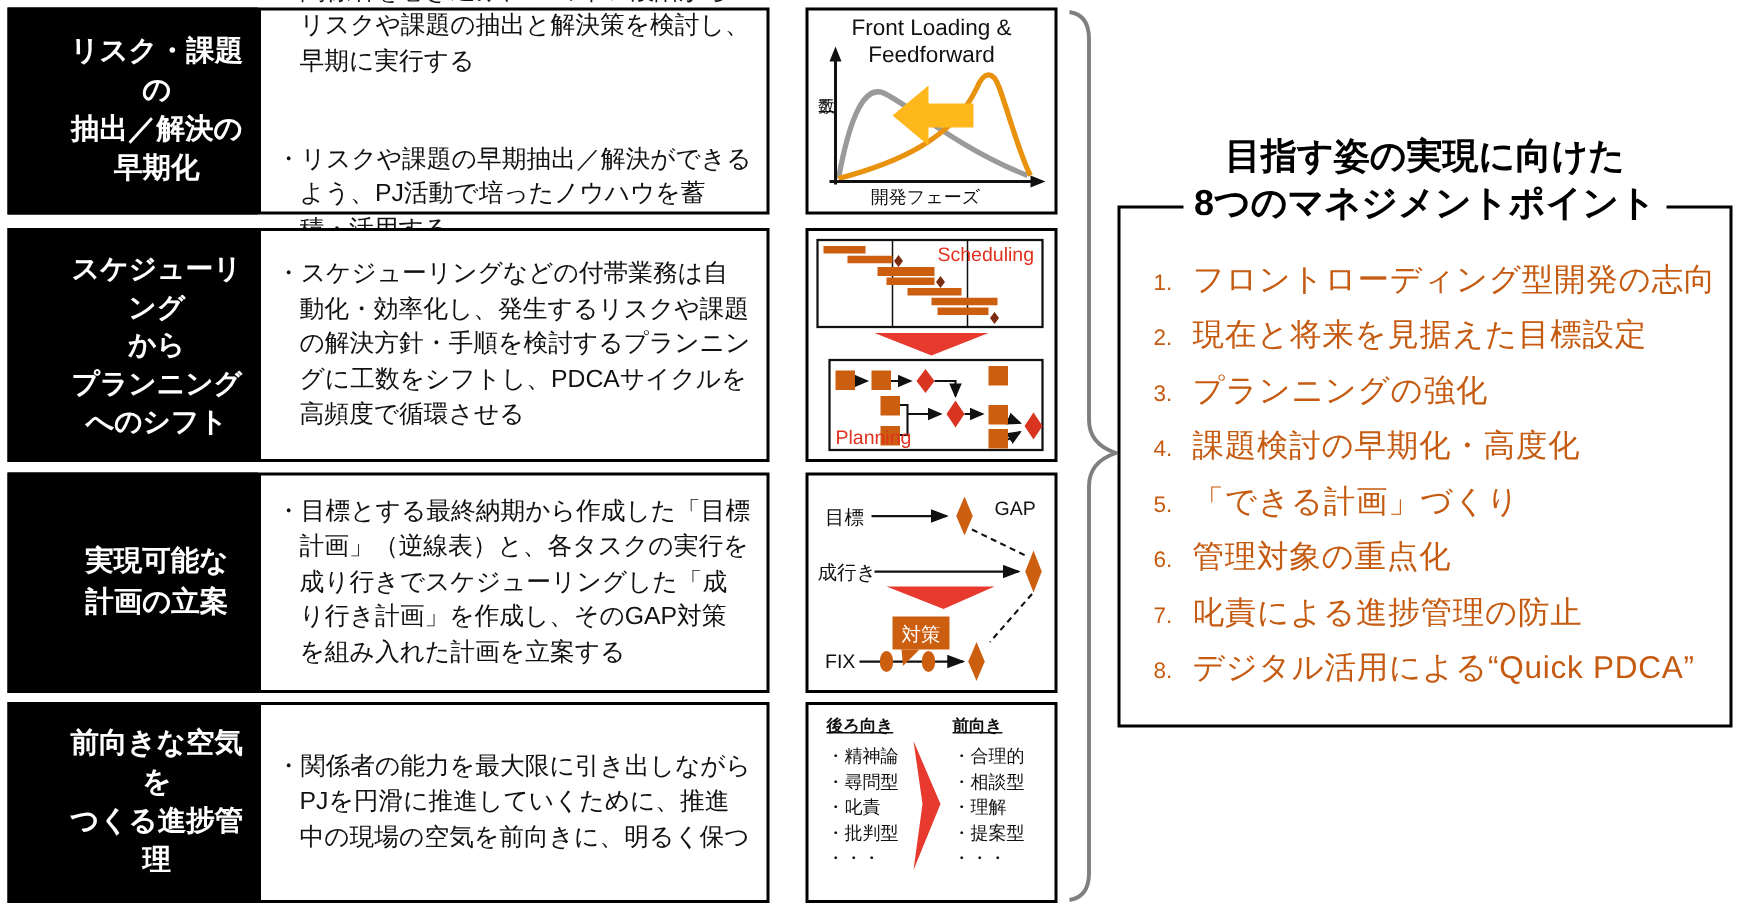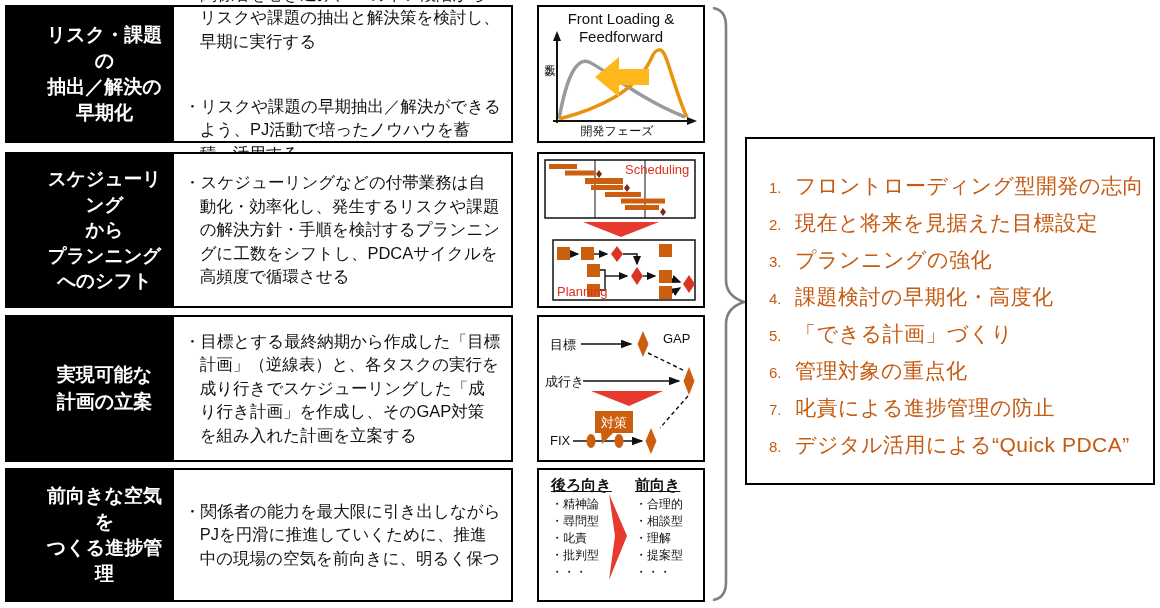--- a/index.html
+++ b/index.html
@@ -25,21 +25,21 @@
               font-size:15px; line-height:1.2; white-space:pre-line; }
   .c1-ylab  { position:absolute; left:3px; top:50px; writing-mode:vertical-rl; font-size:11px; color:#111; }
   .c1-xlab  { position:absolute; left:0; right:8px; bottom:1px; text-align:center; font-size:12px; color:#111; }
 
   .red-label { position:absolute; color:#E0301E; font-size:13px; }
   .c3-lab { position:absolute; color:#111; font-size:13px; }
   .c3-taisaku { position:absolute; left:56px; top:95px; width:38px; height:21px; color:#fff;
                 font-size:13px; text-align:center; line-height:21px; }
 
   .c4-col { position:absolute; top:6px; font-size:12px; line-height:17px; color:#111; }
-  .c4-head { font-weight:bold; text-decoration:underline; font-size:15px; margin-bottom:3px; }
+  .c4-head { font-weight:bold; text-decoration:underline; font-size:11px; margin-bottom:3px; }
 
   
   .panel { position:absolute; left:745px; top:137px; width:410px; height:348px;
            border:2px solid #000; background:#fff; }
   .panel-title { position:absolute; left:745px; top:90px; width:410px; text-align:center;
                  font-size:24px; font-weight:bold; line-height:1.28; color:#000; z-index:2; }
   .panel-title .l2 { display:inline-block; background:#fff; padding:0 7px; }
   .points { padding:33px 6px 0 22px; }
   .point { display:flex; align-items:baseline; height:37px; color:#C55A11; }
   .pt-num { flex:0 0 26px; font-size:15px; }
@@ -206,20 +206,24 @@
       <div>・理解</div>
       <div>・提案型</div>
       <div>・・・</div>
     </div>
   </div>
 
   <svg class="abs" style="left:705px; top:0;" width="46" height="608" viewBox="0 0 46 608">
     <path d="M 8,8 Q 21,10 21,26 L 21,280 Q 21,296 39,302 Q 21,308 21,324 L 21,582 Q 21,598 8,600" fill="none" stroke="#7F7F7F" stroke-width="2.6"></path>
   </svg>
 
+  <div class="panel-title">
+    <div>目指す姿の実現に向けた</div>
+    <div><span class="l2">8つのマネジメントポイント</span></div>
+  </div>
   <div class="panel">
     <div class="points">
       <div class="point">
         <span class="pt-num">1.</span>
         <span class="pt-label">フロントローディング型開発の志向</span>
       </div>
       <div class="point">
         <span class="pt-num">2.</span>
         <span class="pt-label">現在と将来を見据えた目標設定</span>
       </div>

